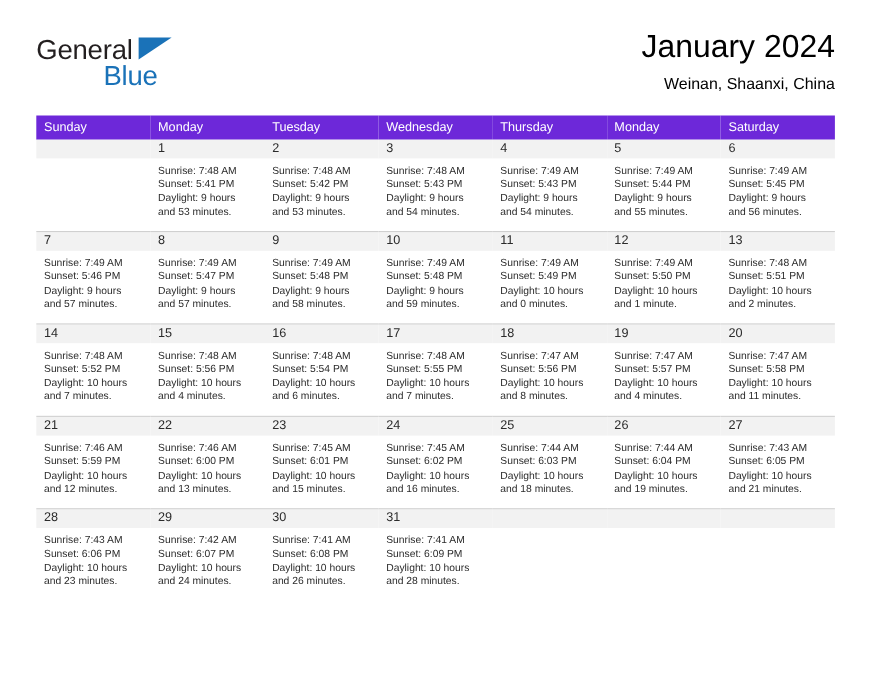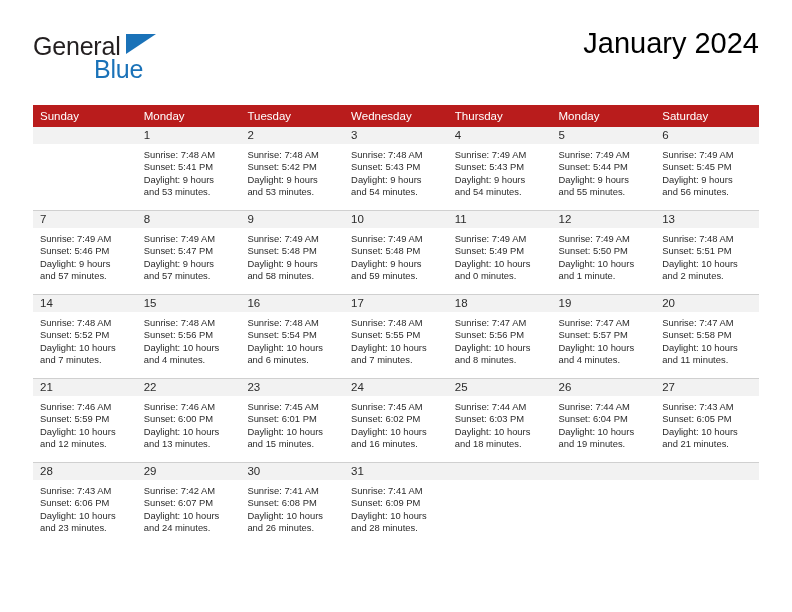--- a/index.html
+++ b/index.html
@@ -87,21 +87,21 @@
   
   .calendar {
     position: absolute;
     left: 33px;
     top: 105px;
     width: 726px;
     border-collapse: collapse;
     table-layout: fixed;
   }
   .calendar th {
-    background: #b91c1c;
+    background: #6d28d9;
     color: #ffffff;
     font-weight: normal;
     font-size: 11.5px;
     text-align: left;
     padding: 5px 0 5px 7px;
     height: 12px;
     border: none;
   }
   .calendar td {
     vertical-align: top;
@@ -144,20 +144,21 @@
   <div class="topbar">
 
     <div class="logo">
       <span class="logo-general">General</span>
       <span class="logo-triangle"></span>
       <span class="logo-blue">Blue</span>
     </div>
 
     <div class="title-wrap">
       <div class="cal-title">January 2024</div>
+      <div class="cal-subtitle">Weinan, Shaanxi, China</div>
     </div>
 
   </div>
 
   <table class="calendar">
     <thead>
       <tr id="weekday-header-row">
           <th>Sunday</th>
           <th>Monday</th>
           <th>Tuesday</th>

